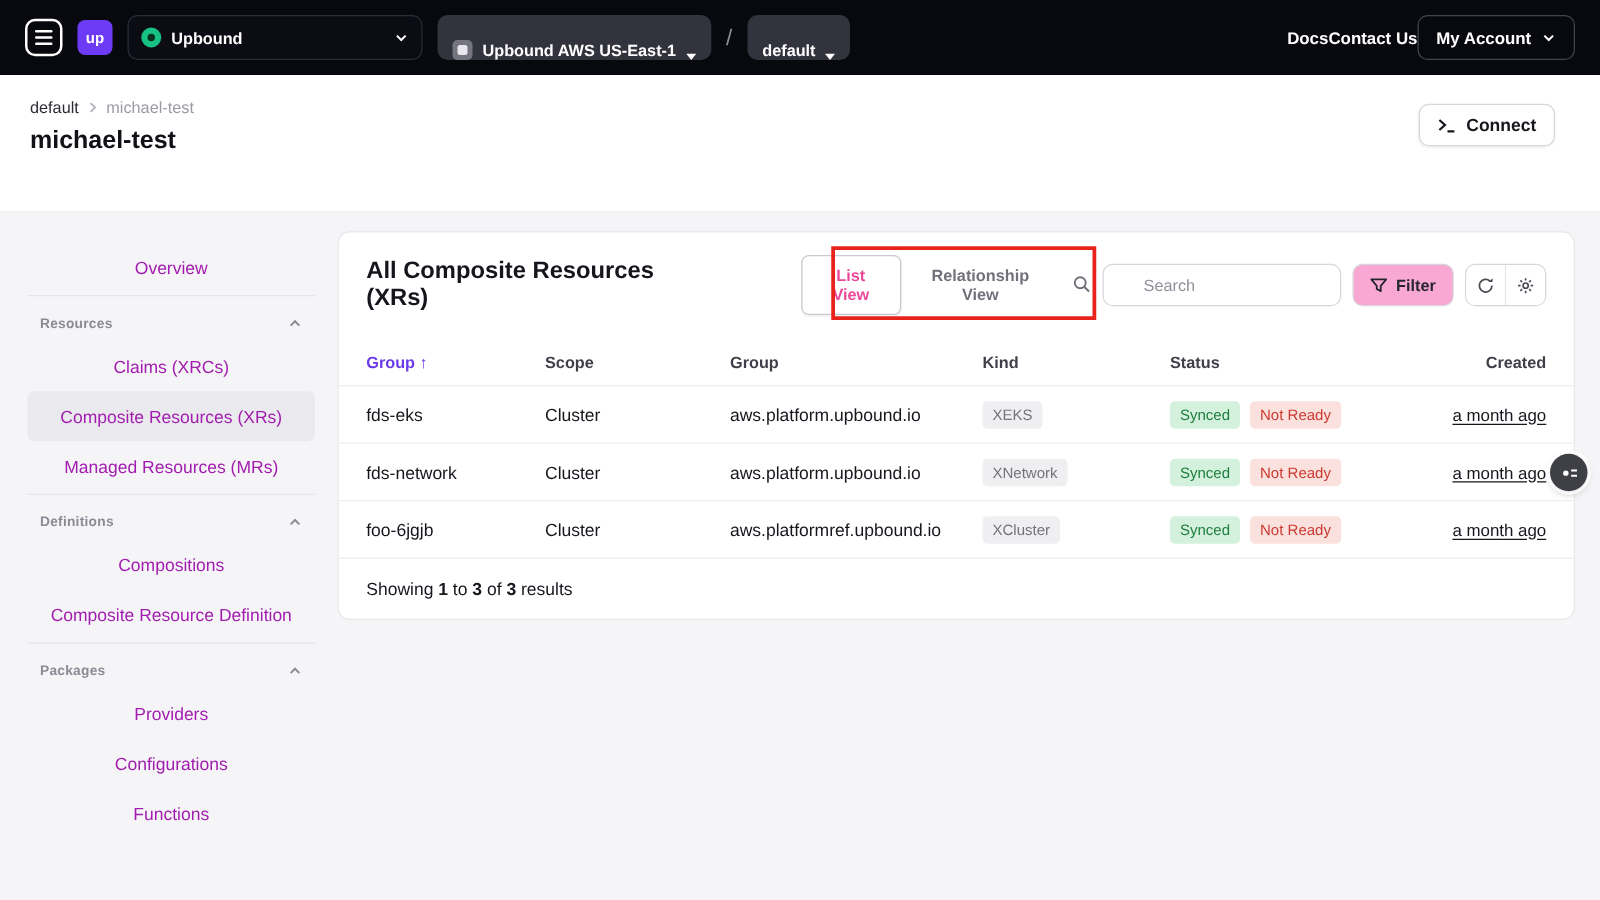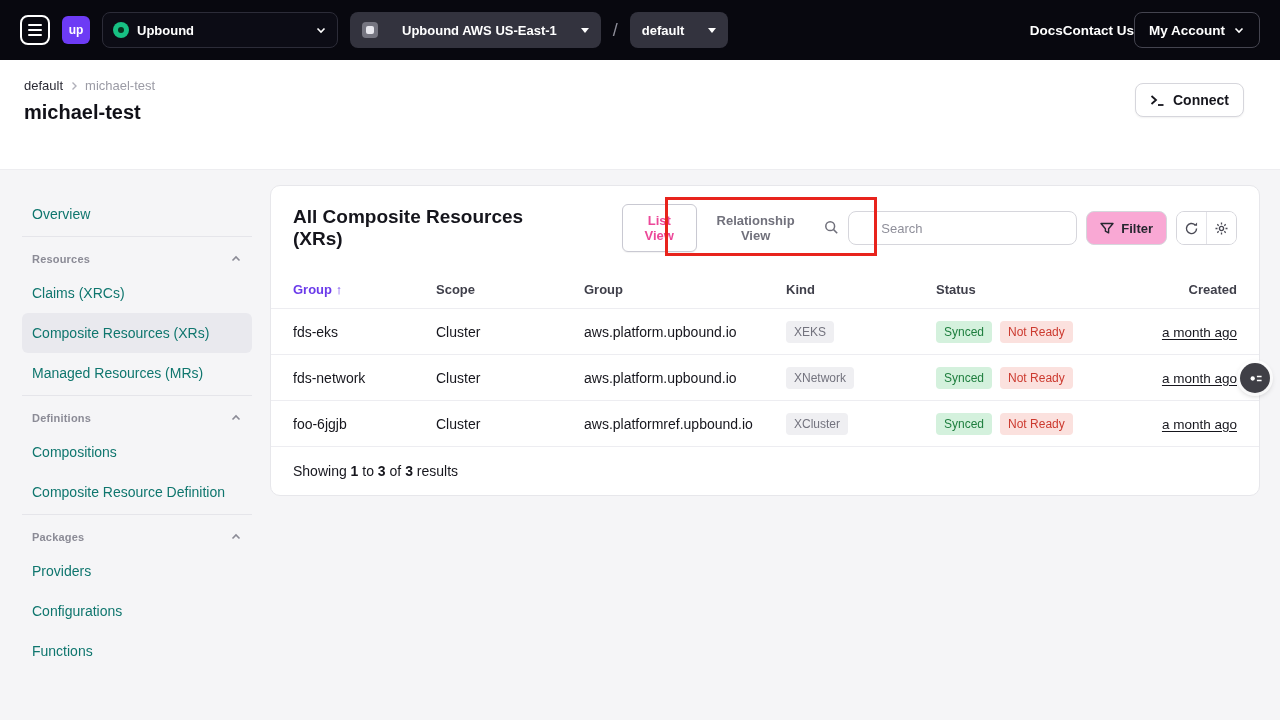--- a/index.html
+++ b/index.html
@@ -12,22 +12,22 @@
   .hamburger { width:30px; height:30px; border:2px solid #fff; border-radius:8px; background:transparent;
     display:flex; flex-direction:column; justify-content:center; align-items:center; gap:3px; }
   .hamburger i { display:block; width:14px; height:2px; background:#fff; border-radius:1px; }
   .logo-badge { width:28px; height:28px; background:#6d3bf5; border-radius:6px; color:#fff; font-weight:bold;
     font-size:12px; display:flex; align-items:center; justify-content:center; }
   .org-dd { width:236px; height:36px; background:#0c0c15; border:1px solid #2c2c38; border-radius:8px;
     display:flex; align-items:center; gap:8px; padding:0 10px; color:#fff; }
   .org-logo { width:16px; height:16px; border-radius:50%; background:#17c083; position:relative; flex:none; }
   .org-logo::after { content:""; position:absolute; inset:5px; border-radius:50%; background:#08321f; }
   .org-dd .lbl { font-size:13px; font-weight:bold; flex:1; text-align:left; }
-  .pill { height:36px; background:#33333e; border:none; border-radius:8px; display:flex; align-items:center;
-    gap:24px; padding:0 12px; color:#fff; font-size:13px; font-weight:bold; }
+  .pill { height:36px; background:#33333e; border:none; border-radius:8px; display:flex; align-items:flex-end;
+    gap:8px; padding:0 12px; color:#fff; font-size:13px; font-weight:bold; }
   .pill-icon { width:16px; height:16px; border-radius:4px; background:#757580; position:relative; flex:none; }
   .pill-icon::after { content:""; position:absolute; inset:4px; border-radius:2px; background:#e8e8ee; }
   .caret { width:0; height:0; border-left:4px solid transparent; border-right:4px solid transparent;
     border-top:5px solid #fff; }
   .slash { color:#8d8d98; font-size:18px; }
   .topbar-right { margin-left:auto; display:flex; align-items:center; }
   .top-link { color:#fff; font-size:13.5px; font-weight:bold; text-decoration:none; background:none; border:none; }
   .account-btn { height:36px; border:1px solid #44444f; border-radius:8px; background:transparent; color:#fff;
     font-size:13.5px; font-weight:bold; display:flex; align-items:center; gap:8px; padding:0 14px; }
 
@@ -39,39 +39,39 @@
   .breadcrumb .current { color:#9b9ba5; }
   .page-title { font-size:20px; font-weight:bold; color:#111118; margin-top:8px; }
   .page-subtitle { font-size:12px; color:#8f8f9a; margin-top:9px; }
   .connect-btn { position:absolute; right:36px; top:23px; height:34px; background:#fff;
     border:1px solid #d6d6dc; border-radius:8px; box-shadow:0 1px 2px rgba(0,0,0,.06);
     display:flex; align-items:center; gap:8px; padding:0 14px; font-size:14px; font-weight:bold; color:#16161d; }
 
   
   .layout { display:flex; align-items:flex-start; height:550px; }
   .sidebar { width:270px; flex:none; padding:24px 18px 0 22px; }
-  .side-item { display:block; width:100%; text-align:left; background:none; border:none; font-size:14px;
-    color:#0f766e; padding:12px 10px; border-radius:6px; }
+  .side-item { display:block; width:100%; text-align:center; background:none; border:none; font-size:14px;
+    color:#a21caf; padding:12px 10px; border-radius:6px; }
   .side-item.selected { background:#e9e9ee; }
   .side-section { border-top:1px solid #e5e5ea; margin-top:2px; padding-top:4px; }
   .side-heading { display:flex; align-items:center; justify-content:space-between; padding:12px 10px 8px 10px; }
   .side-heading span { font-size:11px; font-weight:bold; color:#8b8b96; letter-spacing:.2px; }
 
   
   .content { flex:1; padding:15px 20px 0 0; }
   .card { background:#fff; border:1px solid #e7e7eb; border-radius:10px; }
   .card-header { display:flex; align-items:center; padding:18px 22px; }
   .card-title { font-size:19px; font-weight:bold; color:#15151c; }
   .view-toggle { display:flex; align-items:center; margin-left:78px; }
   .toggle-active { background:#fff; border:1px solid #c9c9d2; border-radius:6px; padding:8px 13px;
     font-size:13px; font-weight:bold; color:#ec4899; box-shadow:0 1px 1px rgba(0,0,0,.05); }
   .toggle-inactive { background:none; border:none; padding:8px 12px; font-size:13px; font-weight:bold; color:#71717c; }
   .search-wrap { margin-left:auto; position:relative; }
   .search-wrap svg { position:absolute; left:10px; top:9px; }
-  .search-input { width:229px; height:34px; border:1px solid #d6d6dc; border-radius:8px; padding:0 10px 0 32px;
+  .search-input { width:191px; height:34px; border:1px solid #d6d6dc; border-radius:8px; padding:0 10px 0 32px;
     font-size:13px; color:#16161d; outline:none;margin-left:34px; }
   .search-input::placeholder { color:#8f8f9a; }
   .filter-btn { margin-left:9px; height:34px; border:1px solid #d6d6dc; border-radius:8px; background:#f9a8d4;
     display:flex; align-items:center; gap:7px; padding:0 13px; font-size:13px; font-weight:bold; color:#26262f; }
   .icon-group { margin-left:9px; height:34px; border:1px solid #d6d6dc; border-radius:8px; background:#fff;
     display:flex; align-items:stretch; overflow:hidden; }
   .icon-btn { width:33px; border:none; background:#fff; display:flex; align-items:center; justify-content:center; }
   .icon-group .divider { width:1px; background:#e3e3e8; }
 
   

